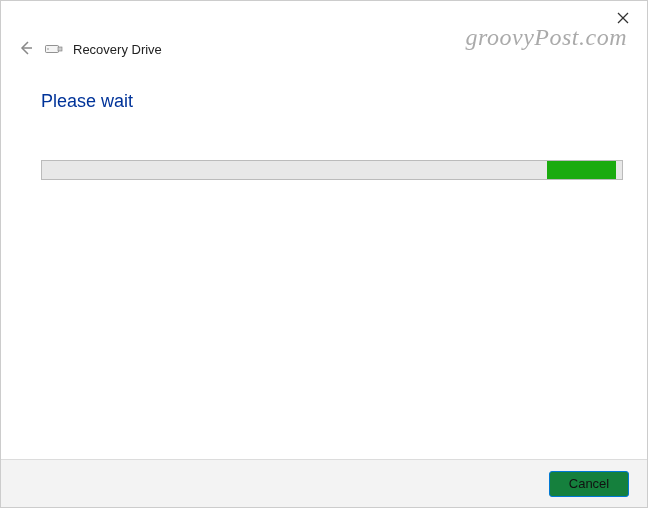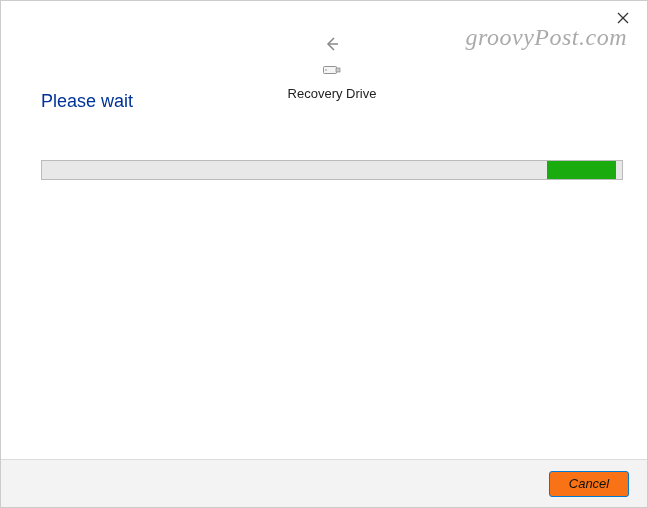--- a/index.html
+++ b/index.html
@@ -42,21 +42,20 @@
     .close-btn svg {
       width: 12px;
       height: 12px;
     }
     .header-row {
       display: flex;
       align-items: center;
       padding-left: 16px;
       height: 24px;
       gap: 10px;
-      flex-direction: column;
     }
     .back-arrow {
       width: 18px;
       height: 18px;
       display: flex;
       align-items: center;
       justify-content: center;
       color: #888;
     }
     .back-arrow svg {
@@ -115,31 +114,30 @@
       background: #f3f3f3;
       height: 48px;
       display: flex;
       align-items: center;
       justify-content: flex-end;
       padding-right: 18px;
     }
     .cancel-btn {
       min-width: 80px;
       height: 26px;
-      background: #f97316;
+      background: #15803d;
       border: 1.5px solid #0078d4;
       border-radius: 3px;
       font-size: 13px;
       color: #111;
       cursor: pointer;
       padding: 0 14px;
       display: flex;
       align-items: center;
       justify-content: center;
-      font-style: italic;
     }
   </style>
 </head>
 <body>
 
 <div class="window">
 
   <div class="watermark">groovyPost.com</div>
 
   <div class="titlebar">

